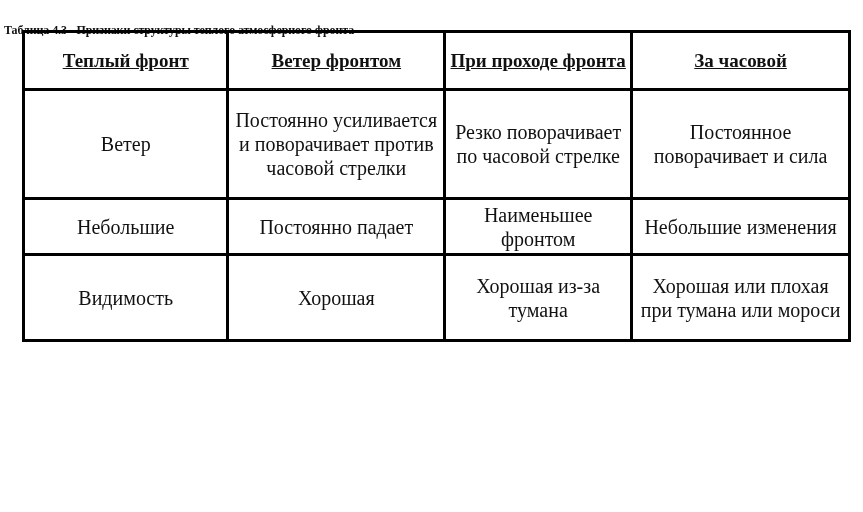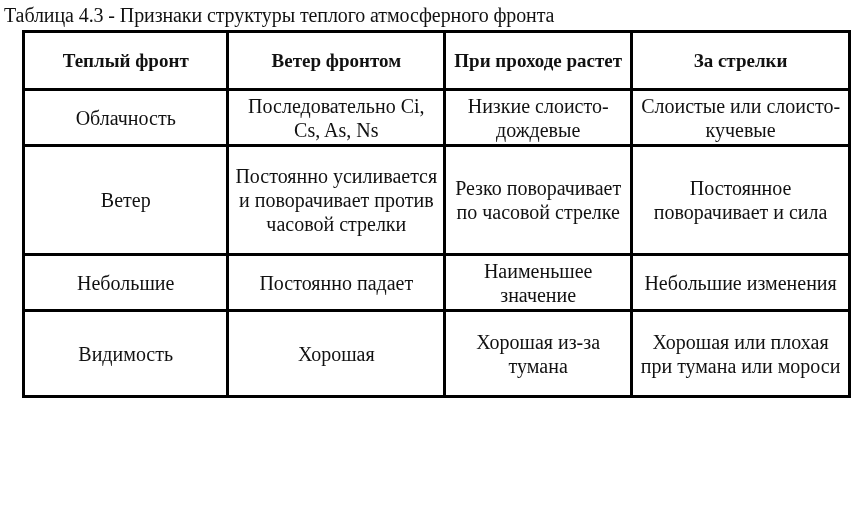--- a/index.html
+++ b/index.html
@@ -11,25 +11,26 @@
       width: 863px;
       height: 512px;
       position: relative;
       overflow: hidden;
       font-family: "Liberation Serif", "DejaVu Serif", serif;
       color: #111111;
     }
     .caption {
       position: absolute;
       left: 4px;
-      top: 3px;
-      font-size: 20px;
+      top: 18px;
+      font-size: 12px;
       line-height: 24px;
       white-space: nowrap;
       letter-spacing: -0.1px;
+      font-weight: bold;
     }
     table.front-table {
       position: absolute;
       left: 22px;
       top: 30px;
       border-collapse: collapse;
       table-layout: fixed;
       width: 829px;
     }
     table.front-table td, table.front-table th {
@@ -43,62 +44,56 @@
     }
     table.front-table th {
       font-weight: bold;
       font-size: 19px;
       line-height: 24px;
     }
     .c1 { width: 199px; }
     .c2 { width: 211px; }
     .c3 { width: 182px; }
     .c4 { width: 212px; }
-    tr.r-head { height: 58px; }
+    tr.r-head { height: 58px; text-decoration: underline; }
     tr.r-2 { height: 56px; }
     tr.r-4 { height: 109px; }
     tr.r-7 { height: 86px; }
   </style>
 </head>
 <body>
 
 <div class="caption">Таблица 4.3 - Признаки структуры теплого атмосферного фронта</div>
 
 <table class="front-table">
   <colgroup>
     <col class="c1">
       <col class="c2">
       <col class="c3">
       <col class="c4">
   </colgroup>
   <thead>
     <tr class="r-head">
       <th>Теплый фронт</th>
       <th>Ветер фронтом</th>
-      <th>При проходе растет</th>
-      <th>За стрелки</th>
+      <th>При проходе фронта</th>
+      <th>За часовой</th>
     </tr>
   </thead>
   <tbody>
-    <tr class="r-2">
-      <td>Облачность</td>
-      <td>Последовательно Ci, Cs, As, Ns</td>
-      <td>Низкие слоисто-дождевые</td>
-      <td>Слоистые или слоисто-кучевые</td>
-    </tr>
     <tr class="r-4">
       <td>Ветер</td>
       <td>Постоянно усиливается и поворачивает против часовой стрелки</td>
       <td>Резко поворачивает по часовой стрелке</td>
       <td>Постоянное поворачивает и сила</td>
     </tr>
     <tr class="r-2">
       <td>Небольшие</td>
       <td>Постоянно падает</td>
-      <td>Наименьшее значение</td>
+      <td>Наименьшее фронтом</td>
       <td>Небольшие изменения</td>
     </tr>
     <tr class="r-7">
       <td>Видимость</td>
       <td>Хорошая</td>
       <td>Хорошая из-за тумана</td>
       <td>Хорошая или плохая при тумана или мороси</td>
     </tr>
   </tbody>
 </table>

